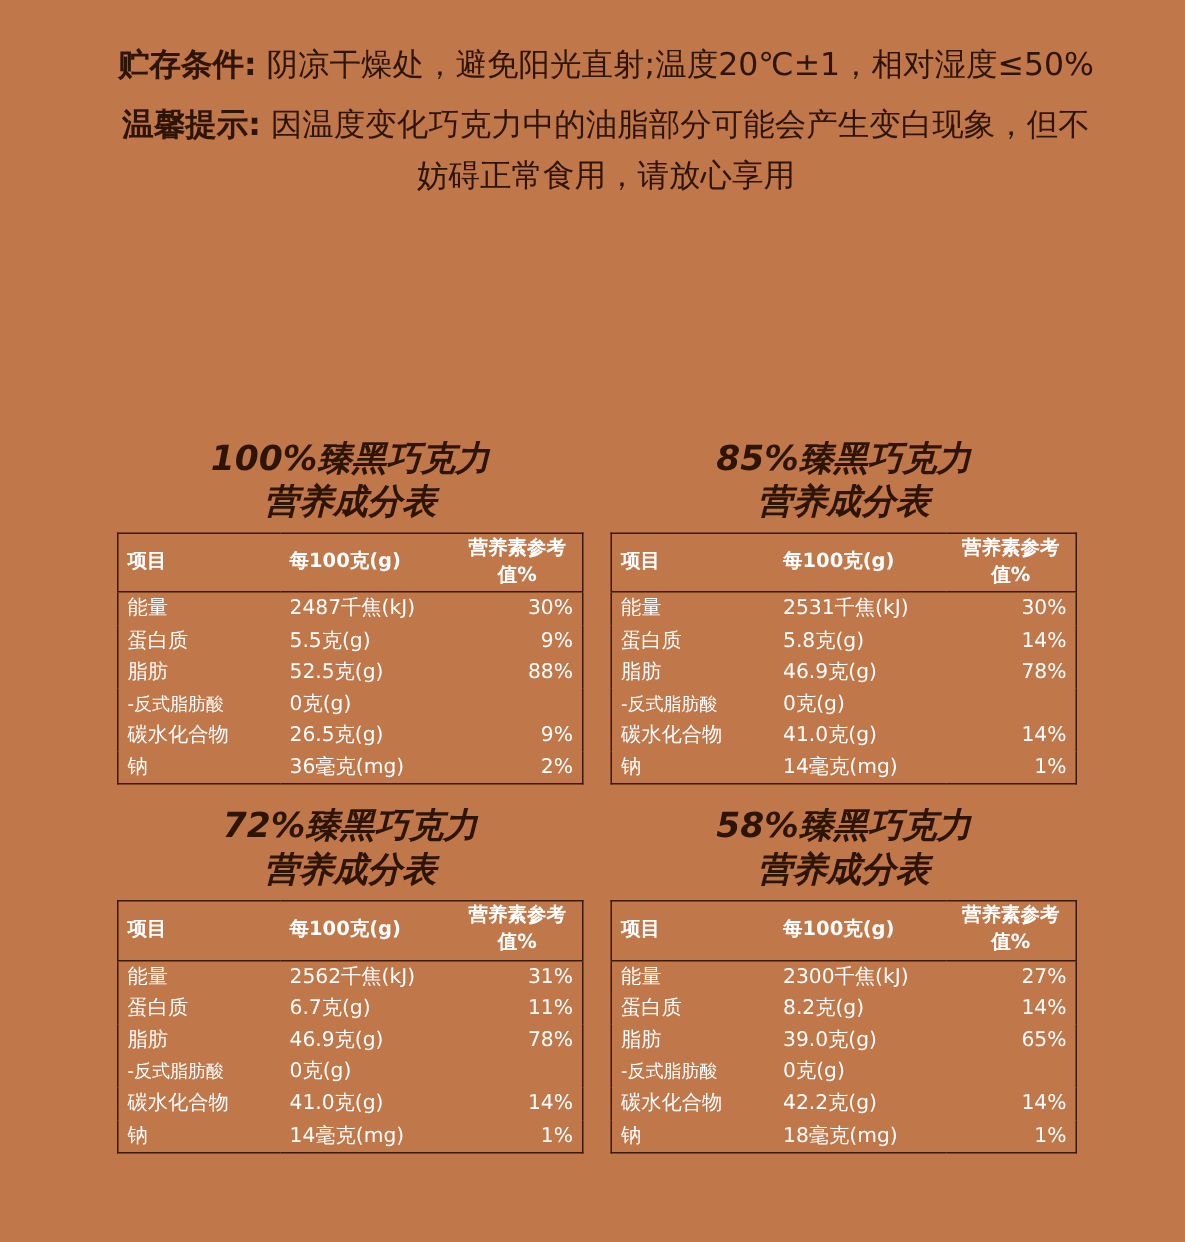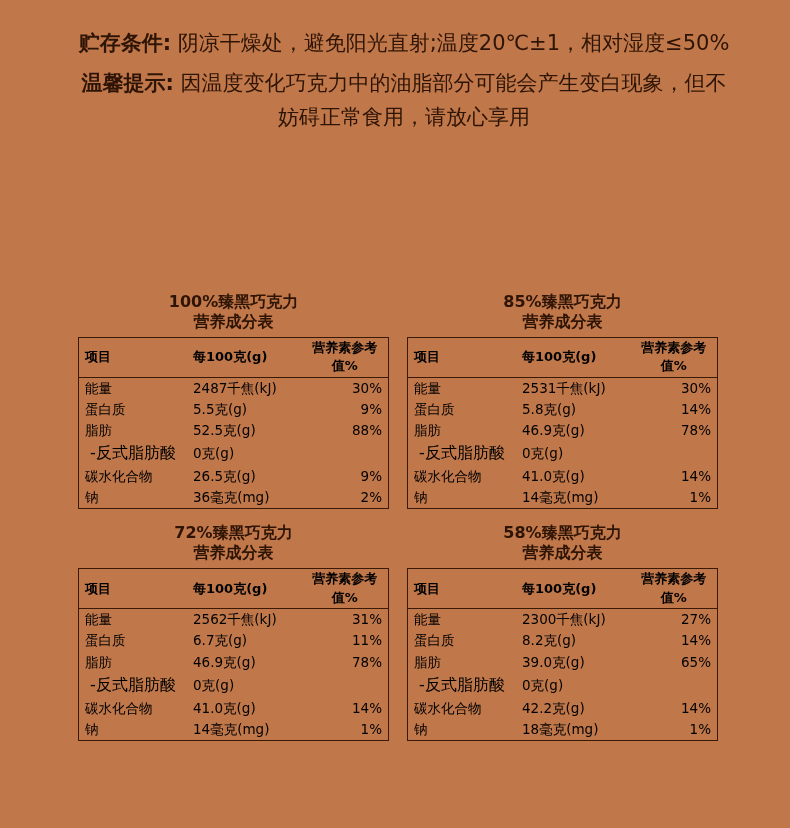--- a/index.html
+++ b/index.html
@@ -62,47 +62,48 @@
     display: flex;
     flex-wrap: wrap;
     gap: 14px 18px;
   }
   .card {
     width: 311px;
   }
   .card-title {
     text-align: center;
     font-weight: bold;
-    font-size: 16px;
+    font-size: 23px;
     line-height: 1.25;
     color: #2e1405;
     white-space: pre-line;
     margin-bottom: 5px;
+    font-style: italic;
   }
   table.nut {
     width: 100%;
     border-collapse: collapse;
     border: 1.5px solid #3a1a07;
     font-size: 13.5px;
-    color: #000000;
+    color: #ffffff;
   }
   table.nut td, table.nut th {
     padding: 1px 6px;
     line-height: 1.42;
     font-weight: normal;
   }
   table.nut thead th {
     font-weight: bold;
     border-bottom: 1.5px solid #3a1a07;
     font-size: 13px;
   }
   .c-item   { text-align: left;   width: 35%; }
   .c-per100 { text-align: left; width: 37%; }
   .c-nrv    { text-align: right;  width: 28%; }
-  .sub-item { padding-left: 10px; font-size: 16px; text-align: center; }
+  .sub-item { padding-left: 10px; font-size: 12px; }
   .hdr-per100 { text-align: left; }
   .hdr-nrv { text-align: center; margin-top: 28px; }
 </style>
 </head>
 <body>
 
 <div class="page">
 
   <div class="info">
 

